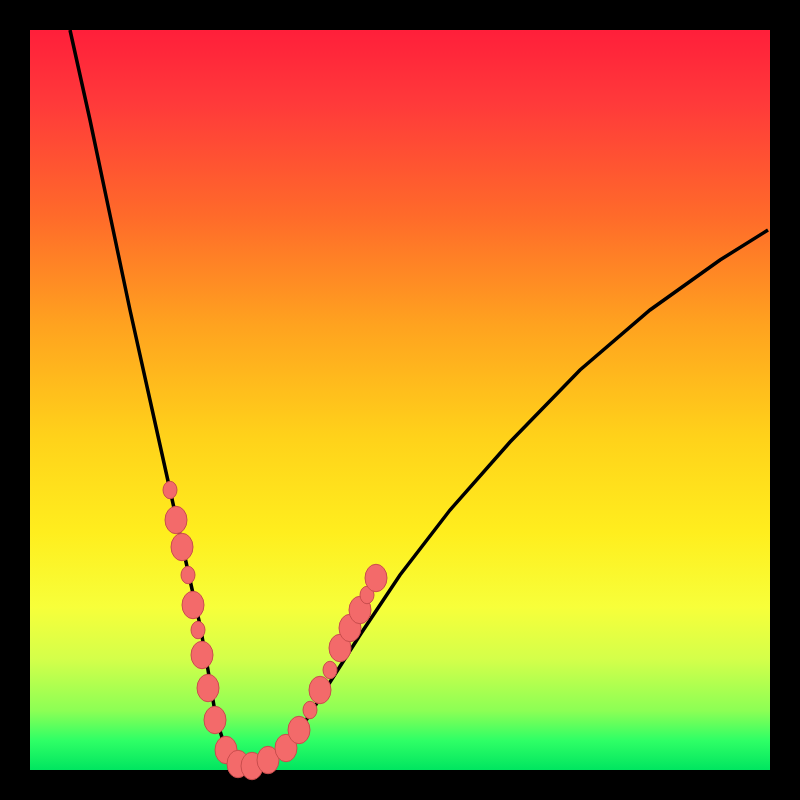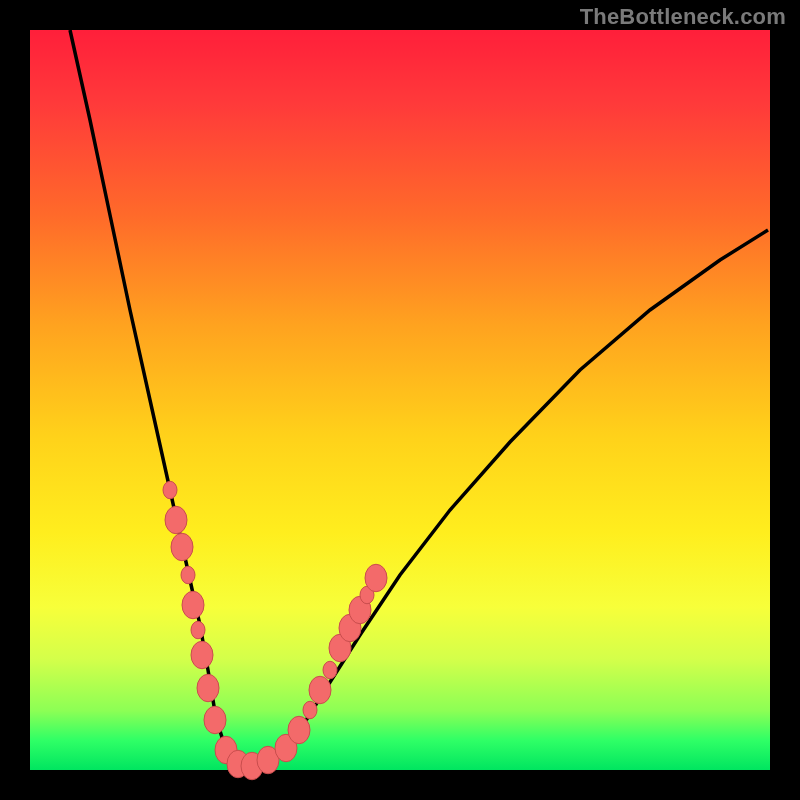--- a/index.html
+++ b/index.html
@@ -52,21 +52,20 @@
     color: #7a7a7a;
     letter-spacing: 0.2px;
     user-select: none;
   }
 </style>
 </head>
 <body>
 
 <div class="stage">
 
-  <div class="watermark">TheBottleneck.com</div>
 
   <div class="plot">
     <svg class="curve" viewBox="0 0 740 740" preserveAspectRatio="none">
       <path id="main-curve" fill="none" stroke="#000000" stroke-width="3.5" d="M40 0 L60 90 L80 185 L100 280 L120 370 L140 460 L150 505 L160 550 L170 595 L178 640 L186 688 L196 720 L210 735 L230 735 L250 726 L270 700 L295 660 L330 605 L370 545 L420 480 L480 412 L550 340 L620 280 L690 230 L738 200"></path>
       <g id="marker-layer">
           <ellipse cx="140" cy="460" rx="7" ry="8.75" fill="#f36a6a" stroke="#c94d4d" stroke-width="1"></ellipse>
           <ellipse cx="146" cy="490" rx="11" ry="13.75" fill="#f36a6a" stroke="#c94d4d" stroke-width="1"></ellipse>
           <ellipse cx="152" cy="517" rx="11" ry="13.75" fill="#f36a6a" stroke="#c94d4d" stroke-width="1"></ellipse>
           <ellipse cx="158" cy="545" rx="7" ry="8.75" fill="#f36a6a" stroke="#c94d4d" stroke-width="1"></ellipse>
           <ellipse cx="163" cy="575" rx="11" ry="13.75" fill="#f36a6a" stroke="#c94d4d" stroke-width="1"></ellipse>

